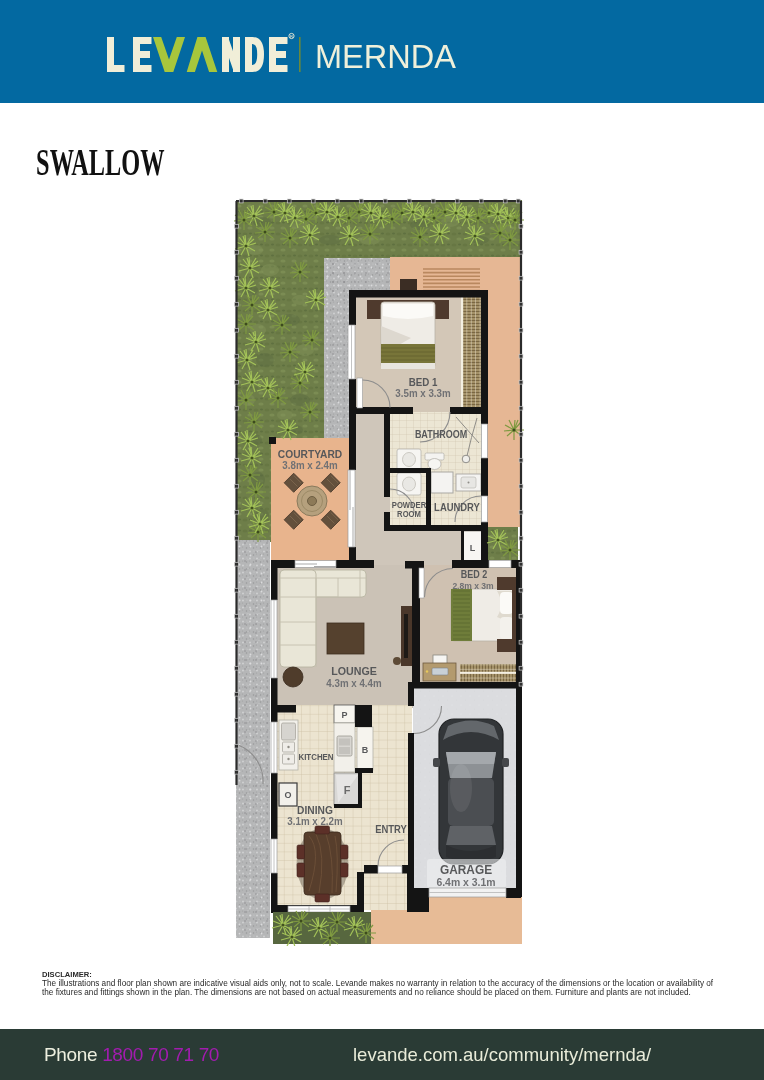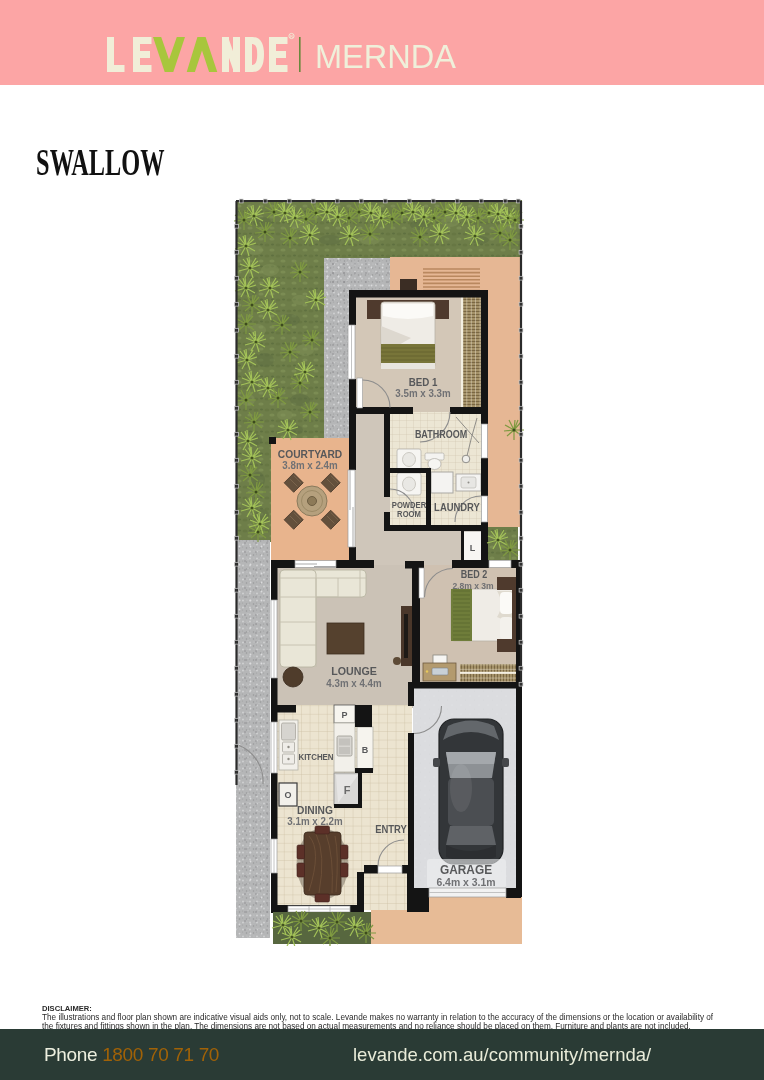--- a/index.html
+++ b/index.html
@@ -1,23 +1,23 @@
 <!DOCTYPE html>
 <html><head>
 <meta charset="utf-8">
 <style>
   html,body{margin:0;padding:0;}
   body{width:764px;height:1080px;position:relative;background:#ffffff;font-family:"Liberation Sans",sans-serif;overflow:hidden;}
-  .hdr{position:absolute;left:0;top:0;width:764px;height:85px;background:#fca5a5;}
+  .hdr{position:absolute;left:0;top:0;width:764px;height:103px;background:#0369a1;}
   .ftr{position:absolute;left:0;top:1029px;width:764px;height:51px;background:#2a3b35;}
   .title{position:absolute;left:0;top:140px;width:758px;text-align:left;font-family:"Liberation Serif",serif;font-weight:bold;font-size:38px;color:#111;letter-spacing:0px;}
-  .disc{position:absolute;left:42px;top:1004px;width:700px;color:#2a2a2a;font-size:8.2px;line-height:9.2px;}
+  .disc{position:absolute;left:42px;top:970px;width:700px;color:#2a2a2a;font-size:8.2px;line-height:9.2px;}
   .disc b{font-size:7.6px;}
   .ft-l{position:absolute;left:44px;top:1029px;height:51px;line-height:51px;font-size:19px;letter-spacing:-0.35px;color:#edefdf;}
-  .ft-l span{color:#a16207;}
+  .ft-l span{color:#a21caf;}
   .ft-r{position:absolute;left:353px;top:1029px;height:51px;line-height:51px;font-size:18.5px;color:#e9ecd9;}
 </style>
 </head>
 <body>
 
 <div class="hdr">
 <svg width="764" height="103" viewBox="0 0 764 103">
 
  <g stroke="#f1eed8" stroke-width="7" fill="none">
   <path d="M110.5,37 V68.5 M107,68.5 H124.5"></path>

